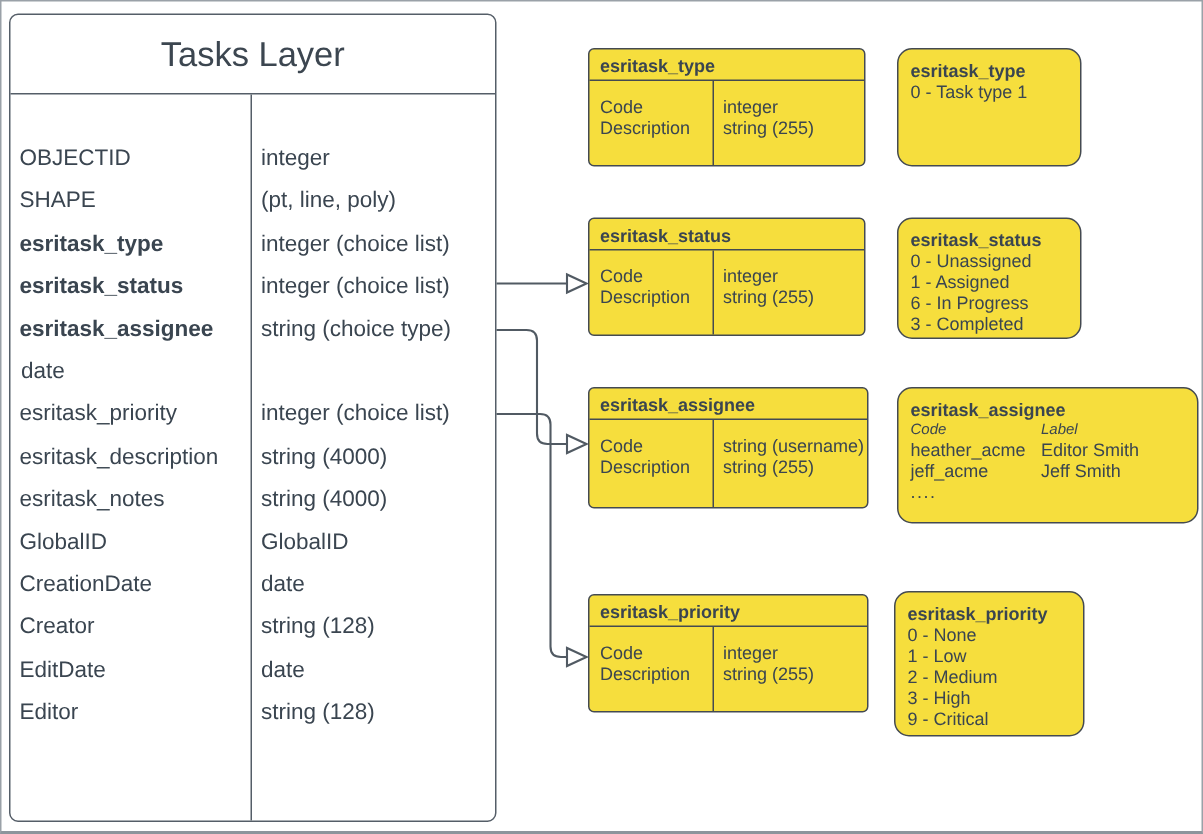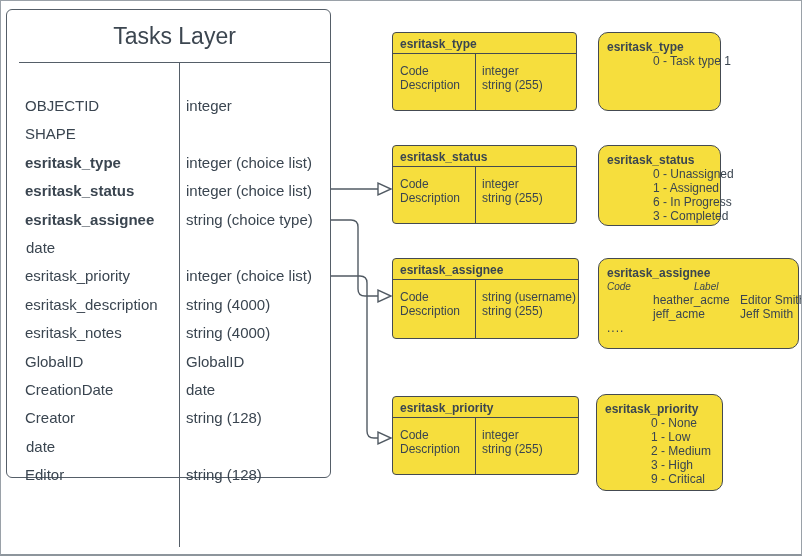--- a/index.html
+++ b/index.html
@@ -6,22 +6,22 @@
   *{box-sizing:border-box;}
   body{font-family:"Liberation Sans","DejaVu Sans",sans-serif;color:#3a4550;}
 
   .canvas{
     position:relative;width:802px;height:556px;background:#ffffff;
     border:1px solid #9aa1a8;border-bottom:2px solid #8d959c;overflow:hidden;
   }
 
   
   .tasks-table{
-    position:absolute;left:5px;top:8px;width:325px;height:469px;
-    background:#ffffff;border:1px solid #555e68;border-radius:6px;padding-left:12px;
+    position:absolute;left:5px;top:8px;width:325px;height:539px;
+    background:#ffffff;border:1px solid #555e68;border-radius:6px;
   }
   .tasks-header{
     height:53px;border-bottom:1px solid #555e68;
     display:flex;align-items:center;justify-content:center;
     font-size:23px;color:#3c4650;
   }
   .tasks-body{position:relative;height:484px;}
   .tasks-col-divider{
     position:absolute;left:160px;top:0;bottom:0;width:1px;background:#555e68;
   }
@@ -51,21 +51,21 @@
   
   .vals{
     position:absolute;background:#f6de3d;border:1px solid #444a51;border-radius:10px;
     font-size:12px;line-height:14px;padding:7px 8px;
   }
   #val-type    {left:597px;top:31px;width:123px;height:79px;}
   #val-status  {left:597px;top:144px;width:123px;height:81px;}
   #val-assignee{left:597px;top:257px;width:201px;height:91px;}
   #val-priority{left:595px;top:393px;width:127px;height:97px;}
   .vals-title{font-weight:bold;white-space:nowrap;}
-  .vals-item{white-space:nowrap;margin-left:46px;}
+  .vals-item{white-space:nowrap;}
   .vals-cols{display:grid;grid-template-columns:87px auto;}
   .vals-colhead{font-style:italic;font-size:10px;line-height:13px;}
   .vals-more{letter-spacing:1px;}
 
   
   .connectors{position:absolute;left:0;top:0;width:802px;height:556px;pointer-events:none;}
 </style>
 </head>
 <body>
 
@@ -75,20 +75,21 @@
     <div class="tasks-header">Tasks Layer</div>
     <div class="tasks-body">
       <div class="tasks-col-divider"></div>
       <div class="tasks-rows" id="tasks-rows">
           <div class="field-row">
             <span class="field-name">OBJECTID</span>
             <span class="field-type">integer</span>
           </div>
           <div class="field-row">
             <span class="field-name">SHAPE</span>
+            <span class="field-type">(pt, line, poly)</span>
           </div>
           <div class="field-row bold">
             <span class="field-name">esritask_type</span>
             <span class="field-type">integer (choice list)</span>
           </div>
           <div class="field-row bold">
             <span class="field-name">esritask_status</span>
             <span class="field-type">integer (choice list)</span>
           </div>
           <div class="field-row bold">
@@ -116,20 +117,21 @@
           </div>
           <div class="field-row">
             <span class="field-name">CreationDate</span>
             <span class="field-type">date</span>
           </div>
           <div class="field-row">
             <span class="field-name">Creator</span>
             <span class="field-type">string (128)</span>
           </div>
           <div class="field-row">
+            <span class="field-name">EditDate</span>
             <span class="field-type">date</span>
           </div>
           <div class="field-row">
             <span class="field-name">Editor</span>
             <span class="field-type">string (128)</span>
           </div>
         </div>
     </div>
   </div>
 

